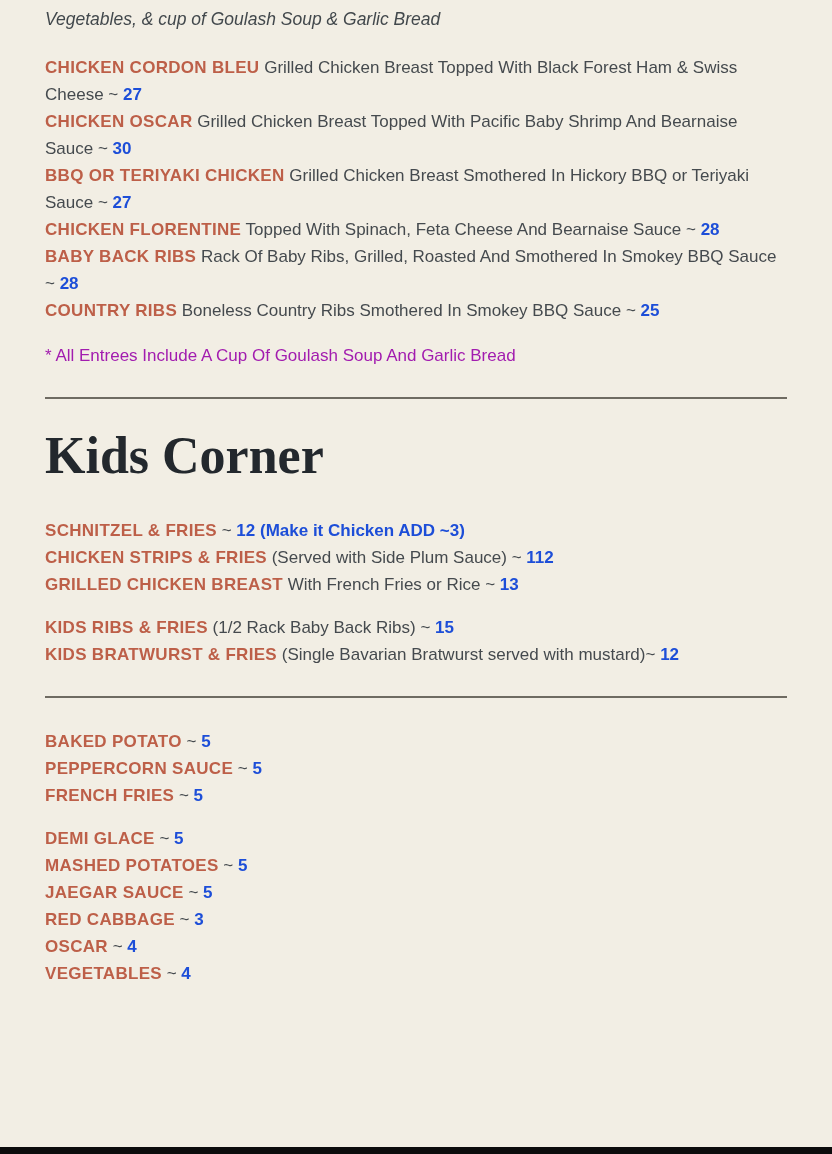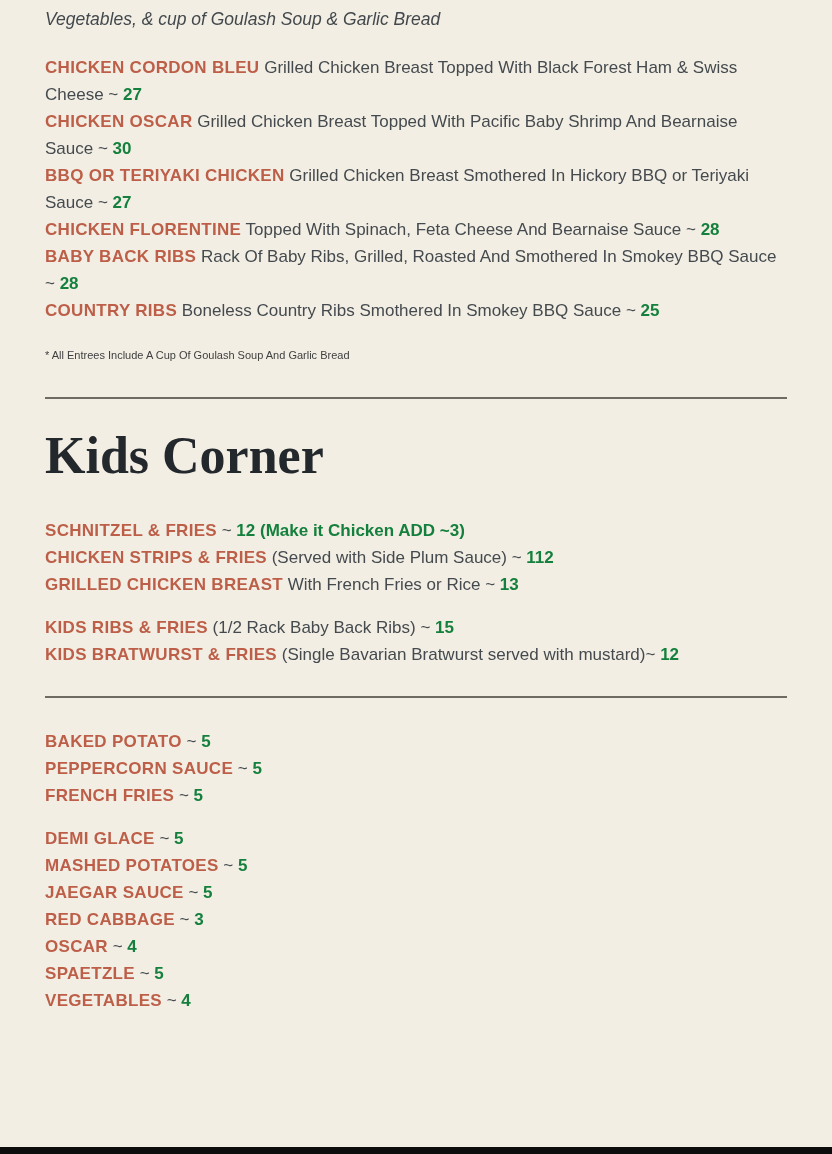--- a/index.html
+++ b/index.html
@@ -27,28 +27,28 @@
     line-height:27px;
     color:#454a4e;
   }
   .item-name{
     color:#bd5f48;
     font-weight:bold;
     letter-spacing:0.3px;
   }
   .item-desc{color:#454a4e;}
   .item-pre{color:#454a4e;}
-  .price{font-weight:bold;color:#15803d;}
+  .price{font-weight:bold;color:#1d4ed8;}
   .group + .group{margin-top:16px;}
   .entrees-list{margin-top:20px;}
   .footnote{
     margin:18px 0 0 0;
-    font-size:11px;
+    font-size:17px;
     line-height:27px;
-    color:#404040;
+    color:#a21caf;
   }
   .divider{
     border:none;
     border-top:2px solid #6f6b62;
     margin:28px 0 0 0;
   }
   .section-title{
     font-family:"Liberation Serif",serif;
     font-weight:700;
     font-size:52px;
@@ -110,20 +110,19 @@
         <p class="menu-item"><span class="item-name">BAKED POTATO</span><span class="item-pre"> ~ </span><span class="price">5</span></p>
         <p class="menu-item"><span class="item-name">PEPPERCORN SAUCE</span><span class="item-pre"> ~ </span><span class="price">5</span></p>
         <p class="menu-item"><span class="item-name">FRENCH FRIES</span><span class="item-pre"> ~ </span><span class="price">5</span></p>
       </div>
       <div class="group">
         <p class="menu-item"><span class="item-name">DEMI GLACE</span><span class="item-pre"> ~ </span><span class="price">5</span></p>
         <p class="menu-item"><span class="item-name">MASHED POTATOES</span><span class="item-pre"> ~ </span><span class="price">5</span></p>
         <p class="menu-item"><span class="item-name">JAEGAR SAUCE</span><span class="item-pre"> ~ </span><span class="price">5</span></p>
         <p class="menu-item"><span class="item-name">RED CABBAGE</span><span class="item-pre"> ~ </span><span class="price">3</span></p>
         <p class="menu-item"><span class="item-name">OSCAR</span><span class="item-pre"> ~ </span><span class="price">4</span></p>
-        <p class="menu-item"><span class="item-name">SPAETZLE</span><span class="item-pre"> ~ </span><span class="price">5</span></p>
         <p class="menu-item"><span class="item-name">VEGETABLES</span><span class="item-pre"> ~ </span><span class="price">4</span></p>
       </div>
     </div>
 
 </div>
 
 <div class="footer-bar"></div>
 
 </body></html>

